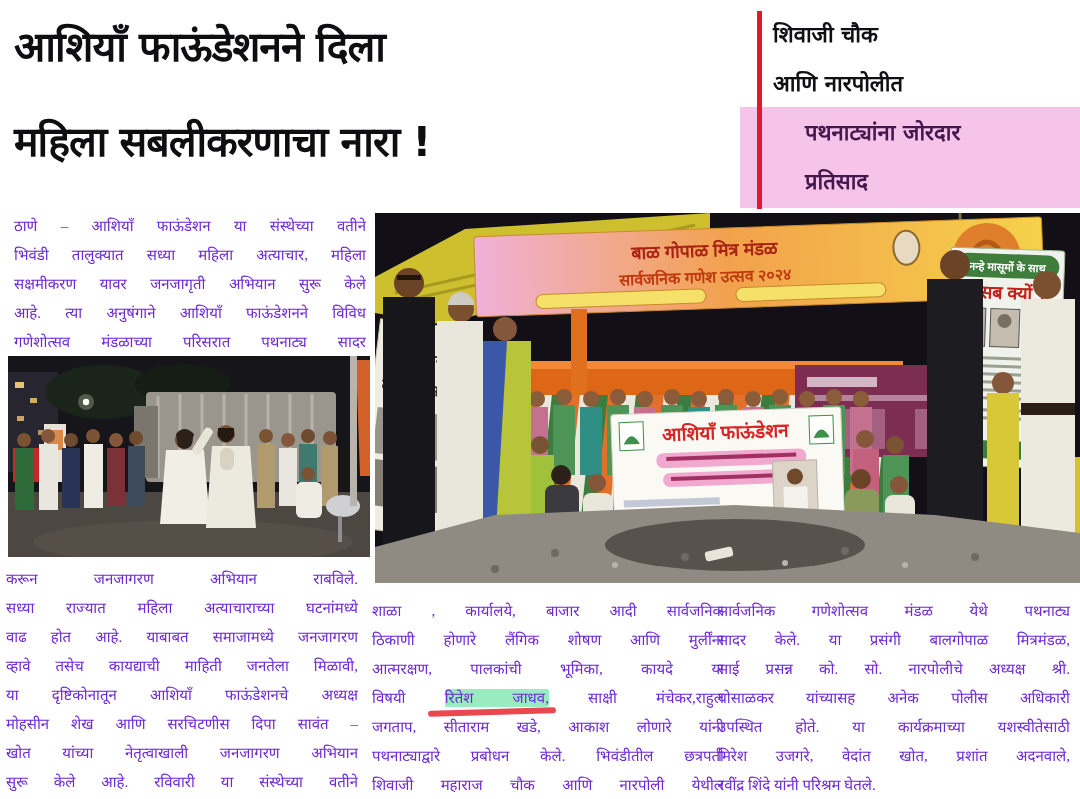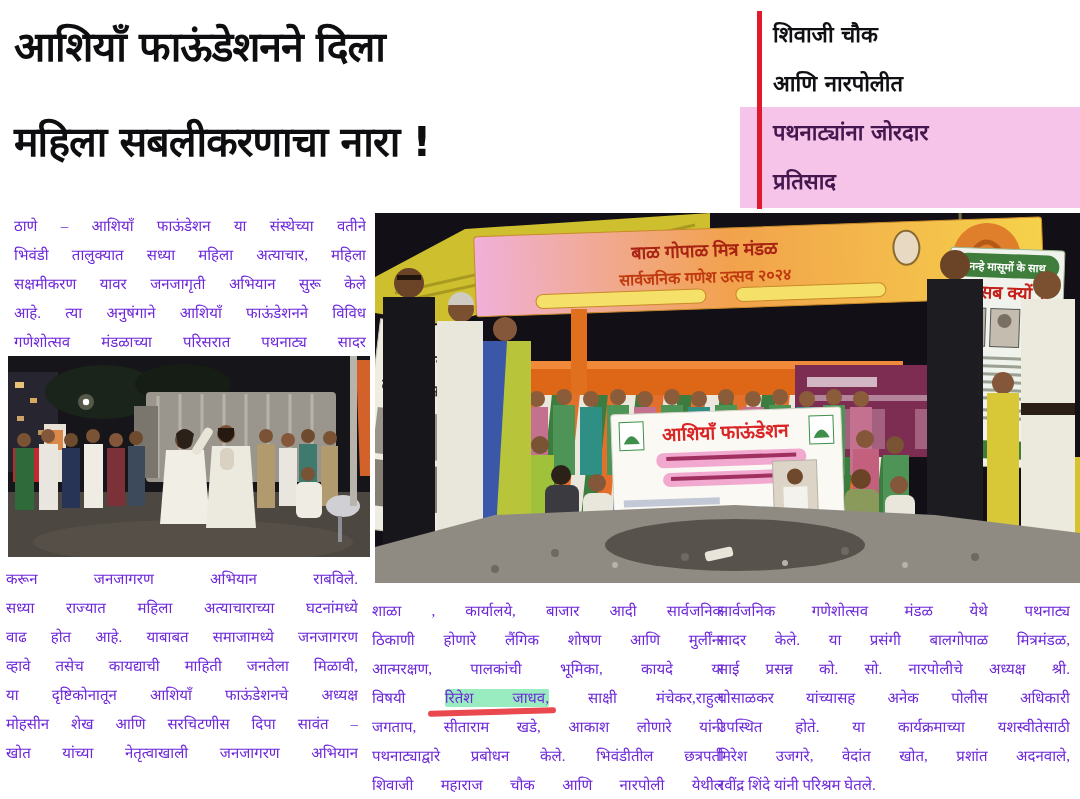--- a/index.html
+++ b/index.html
@@ -12,21 +12,21 @@
             font-weight:800;font-size:41px;line-height:95px;letter-spacing:-1px;color:#0e0e10;}
   .headline div{white-space:nowrap;}
 
   
   .kicker{position:absolute;left:740px;top:8px;width:340px;height:200px;}
   .kicker .hl-box{position:absolute;left:0;right:0;top:99px;height:101px;background:#f6c4e8;}
   .kicker .rule{position:absolute;left:17px;top:3px;width:5px;height:198px;background:#e2182d;}
   .kicker .ktext{position:absolute;left:33px;top:2px;right:2px;
                  font-family:"DejaVu Sans","Liberation Sans",sans-serif;
                  font-weight:700;font-size:22px;line-height:49px;color:#101014;}
-  .kicker .ktext .hl{color:#44174e;}
+  .kicker .ktext .hl{color:#44174e;margin-left:32px;}
 
   
   .jcol{position:absolute;font-size:15px;line-height:29px;color:#6d28d9;}
   .jcol .jline{text-align:justify;text-align-last:justify;height:29px;overflow:hidden;}
 
   .lede{left:14px;top:212px;width:352px;}
   .col1{left:6px;top:565px;width:352px;}
   .col2{left:372px;top:597px;width:352px;}
   .col3{left:718px;top:597px;width:352px;}
 
@@ -350,20 +350,21 @@
   </figure>
 
   <div class="jcol col1">
     <div class="jline">करून जनजागरण अभियान राबविले.</div>
     <div class="jline">सध्या राज्यात महिला अत्याचाराच्या घटनांमध्ये</div>
     <div class="jline">वाढ होत आहे. याबाबत समाजामध्ये जनजागरण</div>
     <div class="jline">व्हावे तसेच कायद्याची माहिती जनतेला मिळावी,</div>
     <div class="jline">या दृष्टिकोनातून  आशियाँ फाऊंडेशनचे अध्यक्ष</div>
     <div class="jline">मोहसीन शेख आणि सरचिटणीस दिपा सावंत –</div>
     <div class="jline">खोत यांच्या नेतृत्वाखाली जनजागरण अभियान</div>
+    <div class="jline">सुरू केले आहे. रविवारी या संस्थेच्या वतीने</div>
   </div>
 
   <div class="jcol col2">
     <div class="jline">शाळा , कार्यालये, बाजार आदी सार्वजनिक</div>
     <div class="jline">ठिकाणी होणारे लैंगिक शोषण आणि मुर्लींना</div>
     <div class="jline">आत्मरक्षण, पालकांची भूमिका, कायदे या</div>
     <div class="jline"><span>विषयी </span><span class="mark">रितेश जाधव,</span><span> साक्षी मंचेकर,राहुल</span></div>
     <div class="jline">जगताप, सीताराम खडे, आकाश लोणारे यांनी</div>
     <div class="jline">पथनाट्याद्वारे प्रबोधन केले. भिवंडीतील छत्रपती</div>
     <div class="jline">शिवाजी महाराज चौक आणि नारपोली येथील</div>

